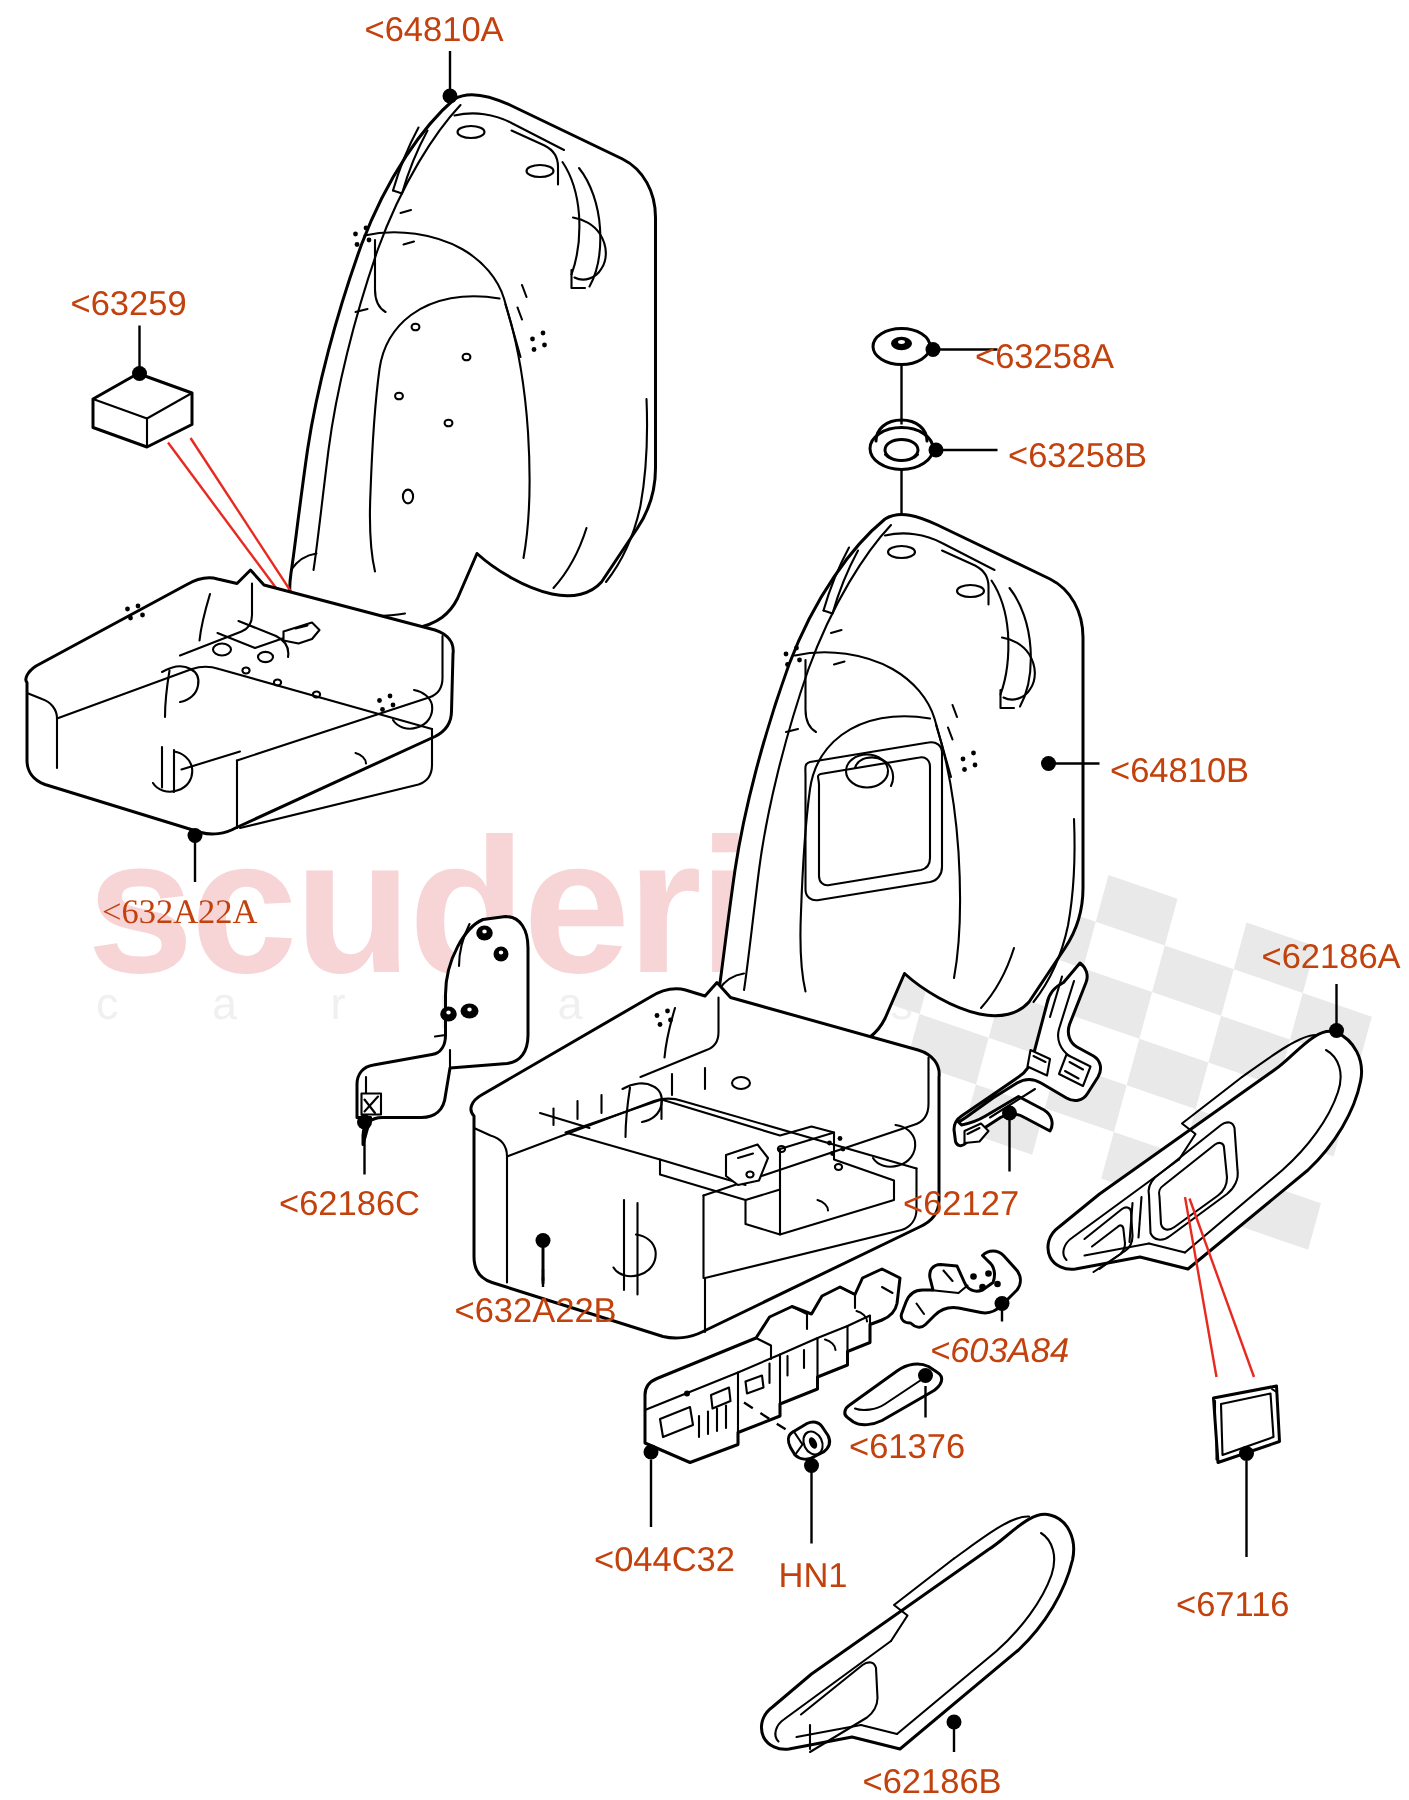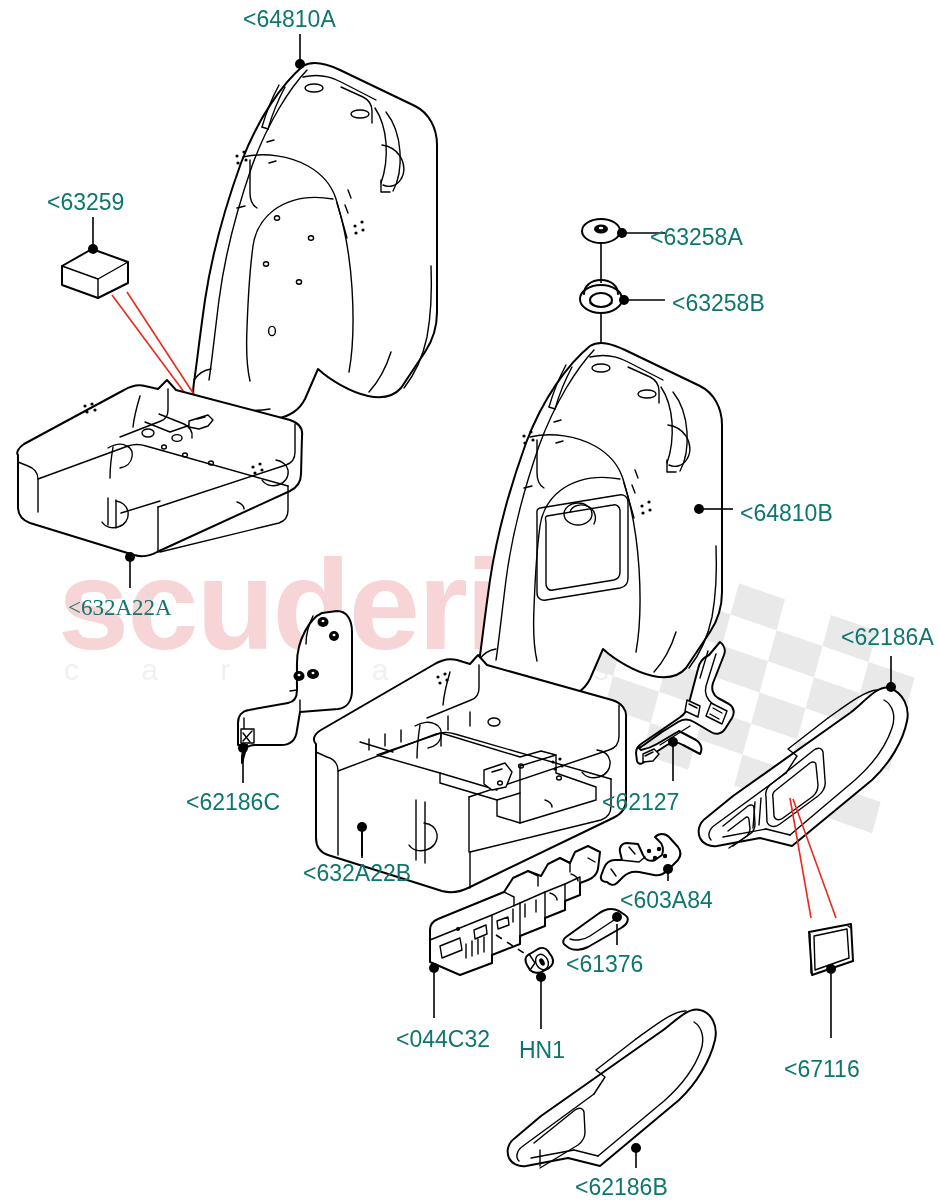--- a/index.html
+++ b/index.html
@@ -42,21 +42,21 @@
     top: 653px;
     font-size: 30px;
     letter-spacing: 27px;
     color: #f0f0f0;
     font-family: "Liberation Sans", sans-serif;
     user-select: none;
     white-space: nowrap;
   }
   .label {
     position: absolute;
-    color: #0f766e;
+    color: #c2410c;
     font-size: 23px;
     font-family: "Liberation Sans", sans-serif;
     white-space: nowrap;
     letter-spacing: 0px;
   }
   .part-stroke {
     fill: none;
     stroke: #000000;
     stroke-width: 2;
     stroke-linecap: round;
@@ -644,20 +644,20 @@
   <div class="label" style="left:243px; top:6px;">&lt;64810A</div>
   <div class="label" style="left:47px;  top:189px;">&lt;63259</div>
   <div class="label" style="left:650px; top:224px;">&lt;63258A</div>
   <div class="label" style="left:672px; top:290px;">&lt;63258B</div>
   <div class="label" style="left:740px; top:500px;">&lt;64810B</div>
   <div class="label" style="left:68px;  top:595px;font-family:Liberation Serif, serif;">&lt;632A22A</div>
   <div class="label" style="left:841px; top:624px;">&lt;62186A</div>
   <div class="label" style="left:186px; top:789px;">&lt;62186C</div>
   <div class="label" style="left:602px; top:789px;">&lt;62127</div>
   <div class="label" style="left:303px; top:860px;">&lt;632A22B</div>
-  <div class="label" style="left:620px; top:887px;">&lt;603A84</div>
+  <div class="label" style="left:620px; top:887px;font-style:italic;">&lt;603A84</div>
   <div class="label" style="left:566px; top:951px;">&lt;61376</div>
   <div class="label" style="left:396px; top:1026px;">&lt;044C32</div>
   <div class="label" style="left:519px; top:1037px;">HN1</div>
   <div class="label" style="left:784px; top:1046px;margin-top:10px;">&lt;67116</div>
   <div class="label" style="left:575px; top:1174px;">&lt;62186B</div>
 
 </div>
 
 </body></html>

